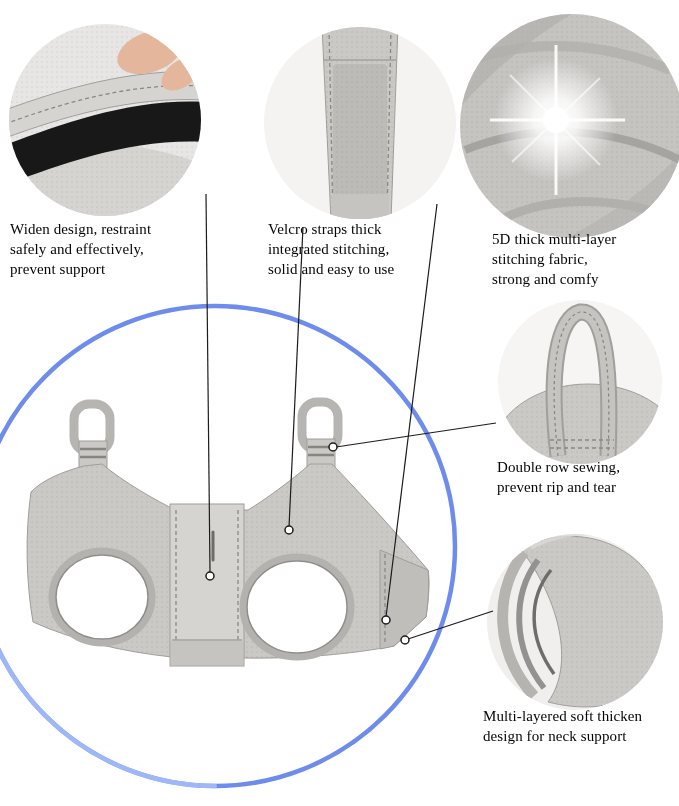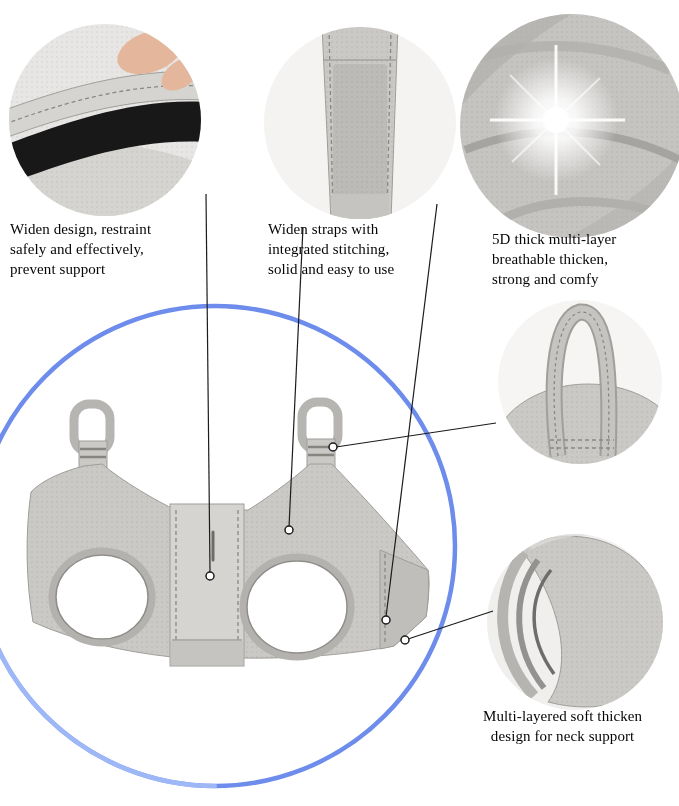--- a/index.html
+++ b/index.html
@@ -9,21 +9,21 @@
   }
   .stage svg{position:absolute;left:0;top:0;}
   .callout-text{
     position:absolute;font-size:15px;line-height:20px;font-weight:400;
     color:var(--text-color,#050505);letter-spacing:.1px;white-space:nowrap;
   }
   .t-widen{left:10px;top:219px;}
   .t-velcro{left:268px;top:219px;}
   .t-fabric{left:492px;top:219px;margin-top:10px;}
   .t-sew{left:497px;top:457px;}
-  .t-neck{left:483px;top:706px;text-align:center;}
+  .t-neck{left:483px;top:706px;}
 
   
   .leader{stroke:var(--leader-line,#1c1c1c);stroke-width:1.2;fill:none;}
   .dot{fill:#fff;stroke:var(--leader-line,#1c1c1c);stroke-width:1.5;}
   .ring-base{fill:none;stroke:var(--accent-ring,#6d8ceb);stroke-width:4.5;}
   .ring-hi{fill:none;stroke:var(--accent-ring-highlight,#a3bcf8);stroke-width:4.5;stroke-linecap:round;opacity:.9;}
   .f-fab{fill:var(--fabric-gray,#cbc9c6);}
   .f-fab-l{fill:var(--fabric-light,#d6d4d1);}
   .f-black{fill:var(--pad-black,#181818);}
   .f-skin{fill:var(--skin-tone,#e4b79c);}
@@ -177,30 +177,34 @@
     </g>
   </svg>
 
   <div class="callout-text t-widen">
     <div>Widen design, restraint</div>
     <div>safely and effectively,</div>
     <div>prevent support</div>
   </div>
 
   <div class="callout-text t-velcro">
-    <div>Widen straps with</div>
+    <div>Velcro straps thick</div>
     <div>integrated stitching,</div>
     <div>solid and easy to use</div>
   </div>
 
   <div class="callout-text t-fabric">
     <div>5D thick multi-layer</div>
-    <div>breathable thicken,</div>
+    <div>stitching fabric,</div>
     <div>strong and comfy</div>
   </div>
 
+  <div class="callout-text t-sew">
+    <div>Double row sewing,</div>
+    <div>prevent rip and tear</div>
+  </div>
 
   <div class="callout-text t-neck">
     <div>Multi-layered soft thicken</div>
     <div>design for neck support</div>
   </div>
 
 </div>
 
 </body></html>

